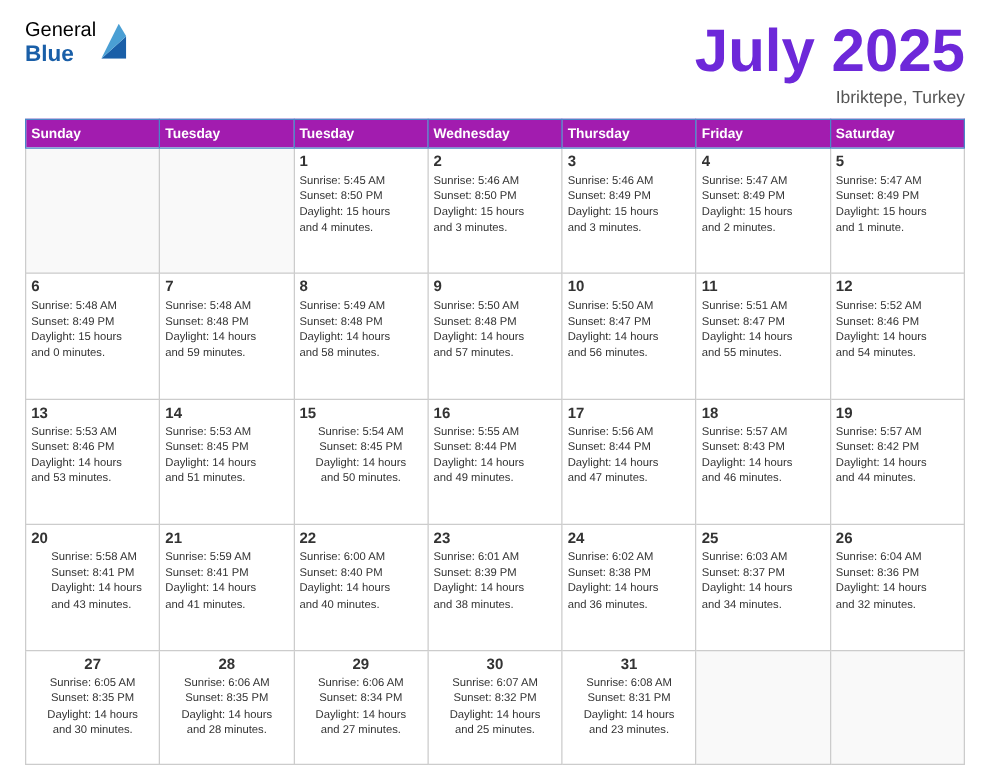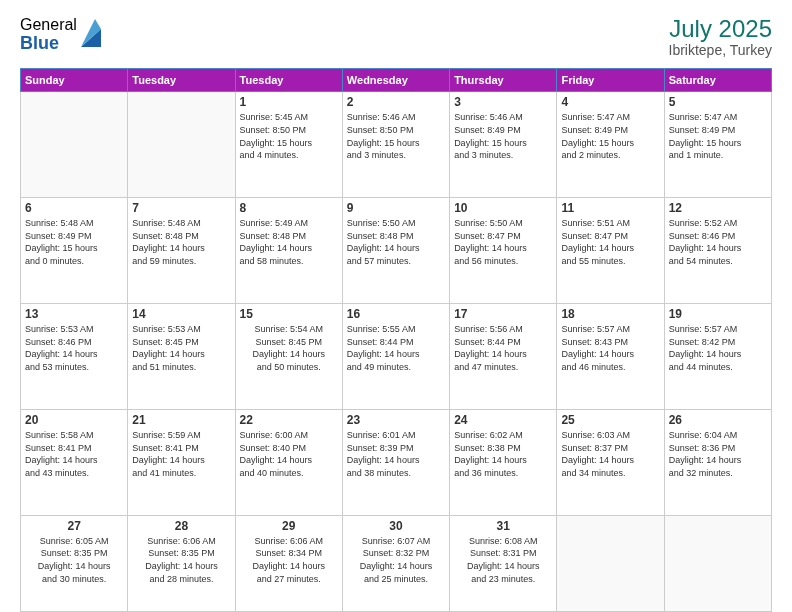--- a/index.html
+++ b/index.html
@@ -35,23 +35,23 @@
     .logo-icon {
       width: 20px;
       height: 28px;
       margin-left: 4px;
       margin-top: -4px;
     }
     .title-block {
       text-align: right;
     }
     .month-title {
-      font-size: 24px;
-      font-weight: normal;
-      color: #0f766e;
+      font-size: 48px;
+      font-weight: bold;
+      color: #6d28d9;
       line-height: 1.1;
     }
     .subtitle {
       font-size: 14px;
       color: #555;
     }
     .calendar {
       flex: 1;
       border: 1px solid #ccc;
       border-collapse: collapse;
@@ -266,21 +266,21 @@
             <span class="day-num">19</span>
             <div class="cell-info" style="white-space: pre-line;">Sunrise: 5:57 AM
 Sunset: 8:42 PM
 Daylight: 14 hours
 and 44 minutes.</div>
           </td>
         </tr>
         <tr>
           <td>
             <span class="day-num">20</span>
-            <div class="cell-info" style="white-space: pre-line;">Sunrise: 5:58 AM
+            <div class="cell-info" style="white-space: pre-line; margin-left: 16px;">Sunrise: 5:58 AM
 Sunset: 8:41 PM
 Daylight: 14 hours
 and 43 minutes.</div>
           </td>
           <td>
             <span class="day-num">21</span>
             <div class="cell-info" style="white-space: pre-line;">Sunrise: 5:59 AM
 Sunset: 8:41 PM
 Daylight: 14 hours
 and 41 minutes.</div>

